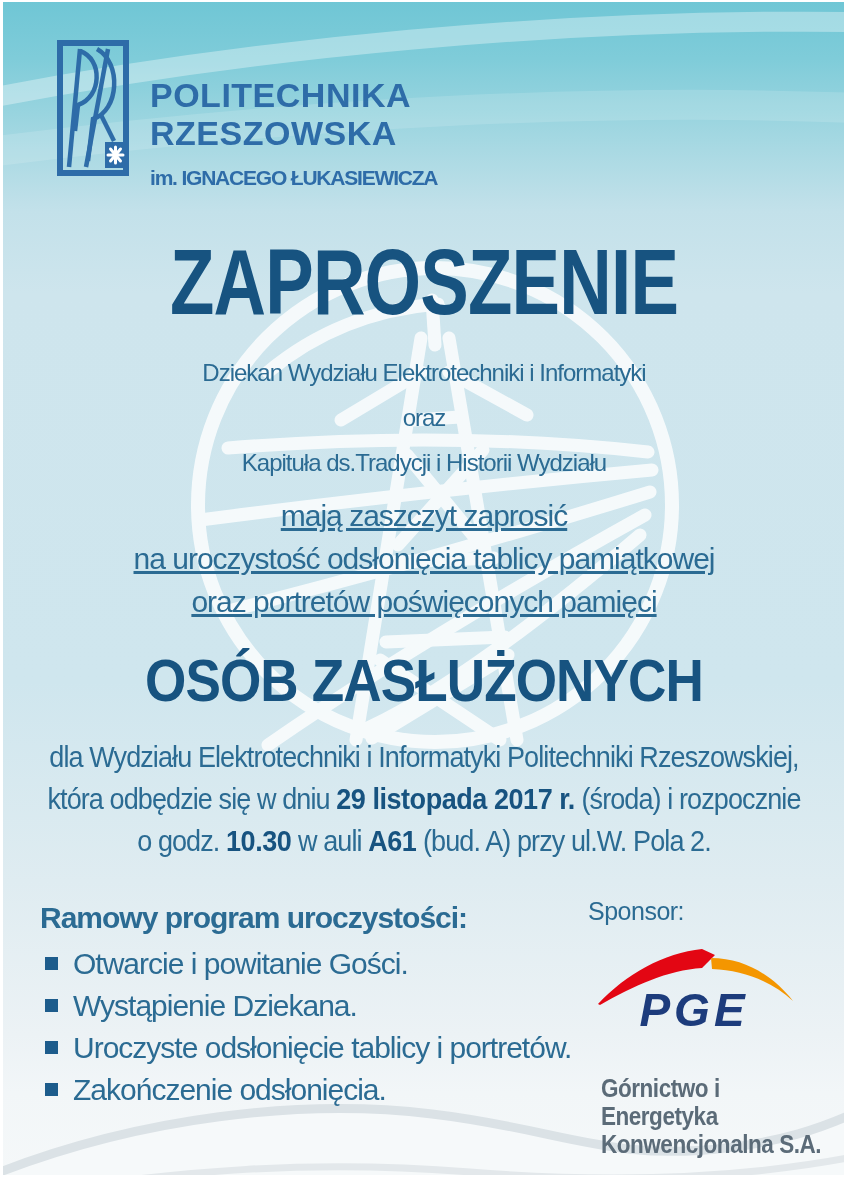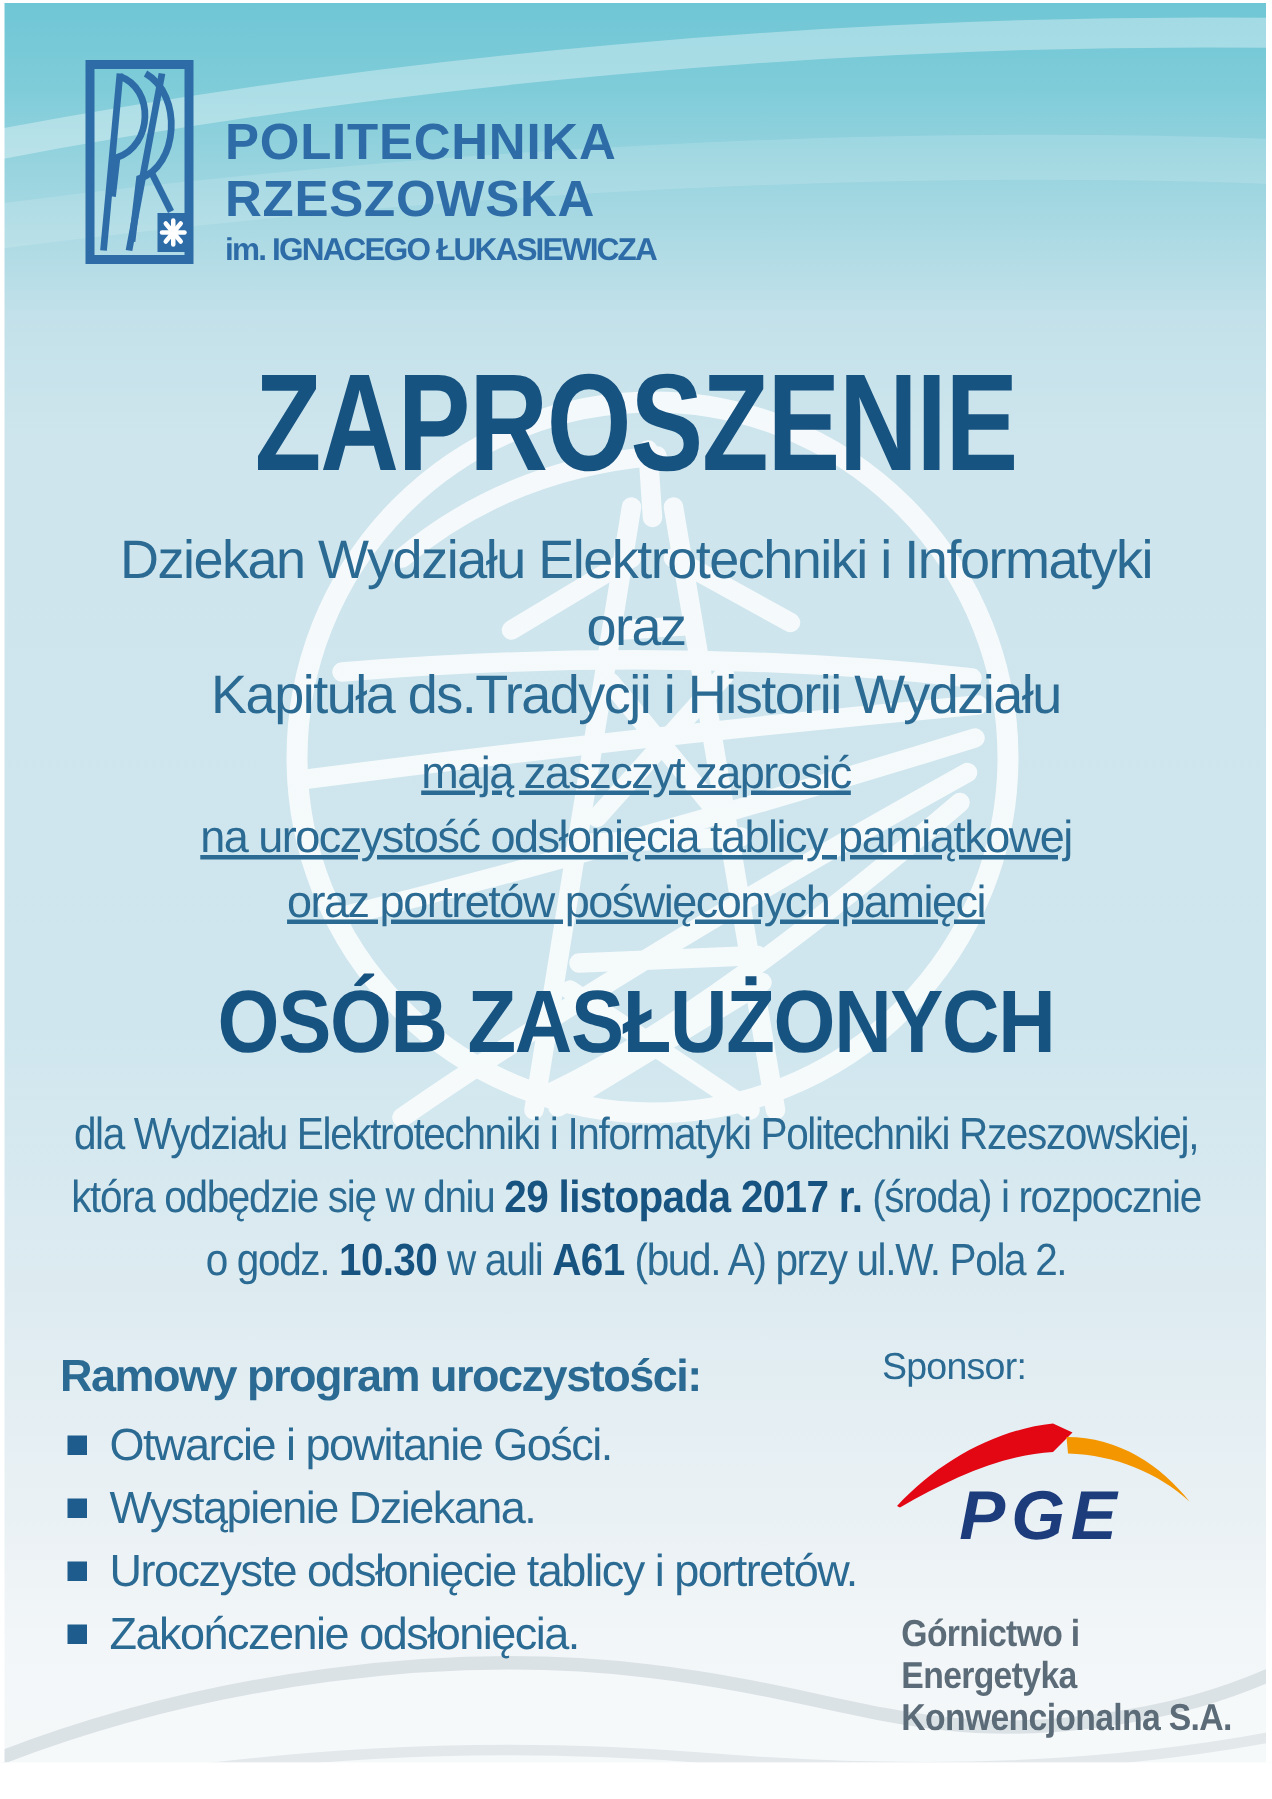--- a/index.html
+++ b/index.html
@@ -18,25 +18,25 @@
       #f2f6f8 93%,
       #f5f8f9 100%);
   }
   .decor{position:absolute;left:0;top:0;width:848px;height:1199px;z-index:1;}
   .txt{position:absolute;z-index:2;}
   .c-line{position:absolute;left:0;width:848px;text-align:center;white-space:nowrap;z-index:2;}
 
   .logo-mark{position:absolute;left:56px;top:39px;width:74px;height:138px;z-index:2;}
   .logo-text{position:absolute;left:150px;top:76px;z-index:2;color:var(--logo-blue,#2e6ca8);}
   .logo-text .uni{font-size:34px;font-weight:700;line-height:38px;letter-spacing:.5px;}
-  .logo-text .patron{font-size:21px;font-weight:700;letter-spacing:-1.2px;margin-top:3px;}
+  .logo-text .patron{font-size:21px;font-weight:700;letter-spacing:-1.2px;margin-top:14px;}
 
   .title{top:236px;font-size:92px;font-weight:700;letter-spacing:-1px;
          color:var(--title-blue,#175380);transform:scaleX(.79);transform-origin:center top;line-height:1;}
-  .hosts{top:350px;font-size:36px;letter-spacing:-1px;color:var(--body-blue,#2b6b93);}
+  .hosts{top:350px;font-size:24px;letter-spacing:-1px;color:var(--body-blue,#2b6b93);}
   .hosts div{line-height:45px;}
   .intro{top:494px;font-size:30px;letter-spacing:-1px;color:var(--body-blue,#2b6b93);}
   .intro div{line-height:43px;text-decoration:underline;}
   .honorees{top:652px;font-size:59px;font-weight:700;letter-spacing:-1px;
             color:var(--title-blue,#175380);transform:scaleX(.9);transform-origin:center top;line-height:1;}
   .details{top:736px;font-size:30px;letter-spacing:-1px;color:var(--body-blue,#2b6b93);}
   .details .dl{line-height:42px;transform:scaleX(.9);transform-origin:center;white-space:nowrap;text-align:center;}
   .details b{font-weight:700;color:var(--title-blue,#1d5a87);letter-spacing:-.5px;}
 
   .program{left:40px;top:899px;width:560px;color:var(--body-blue,#2b6b93);font-size:30px;letter-spacing:-1px;}

